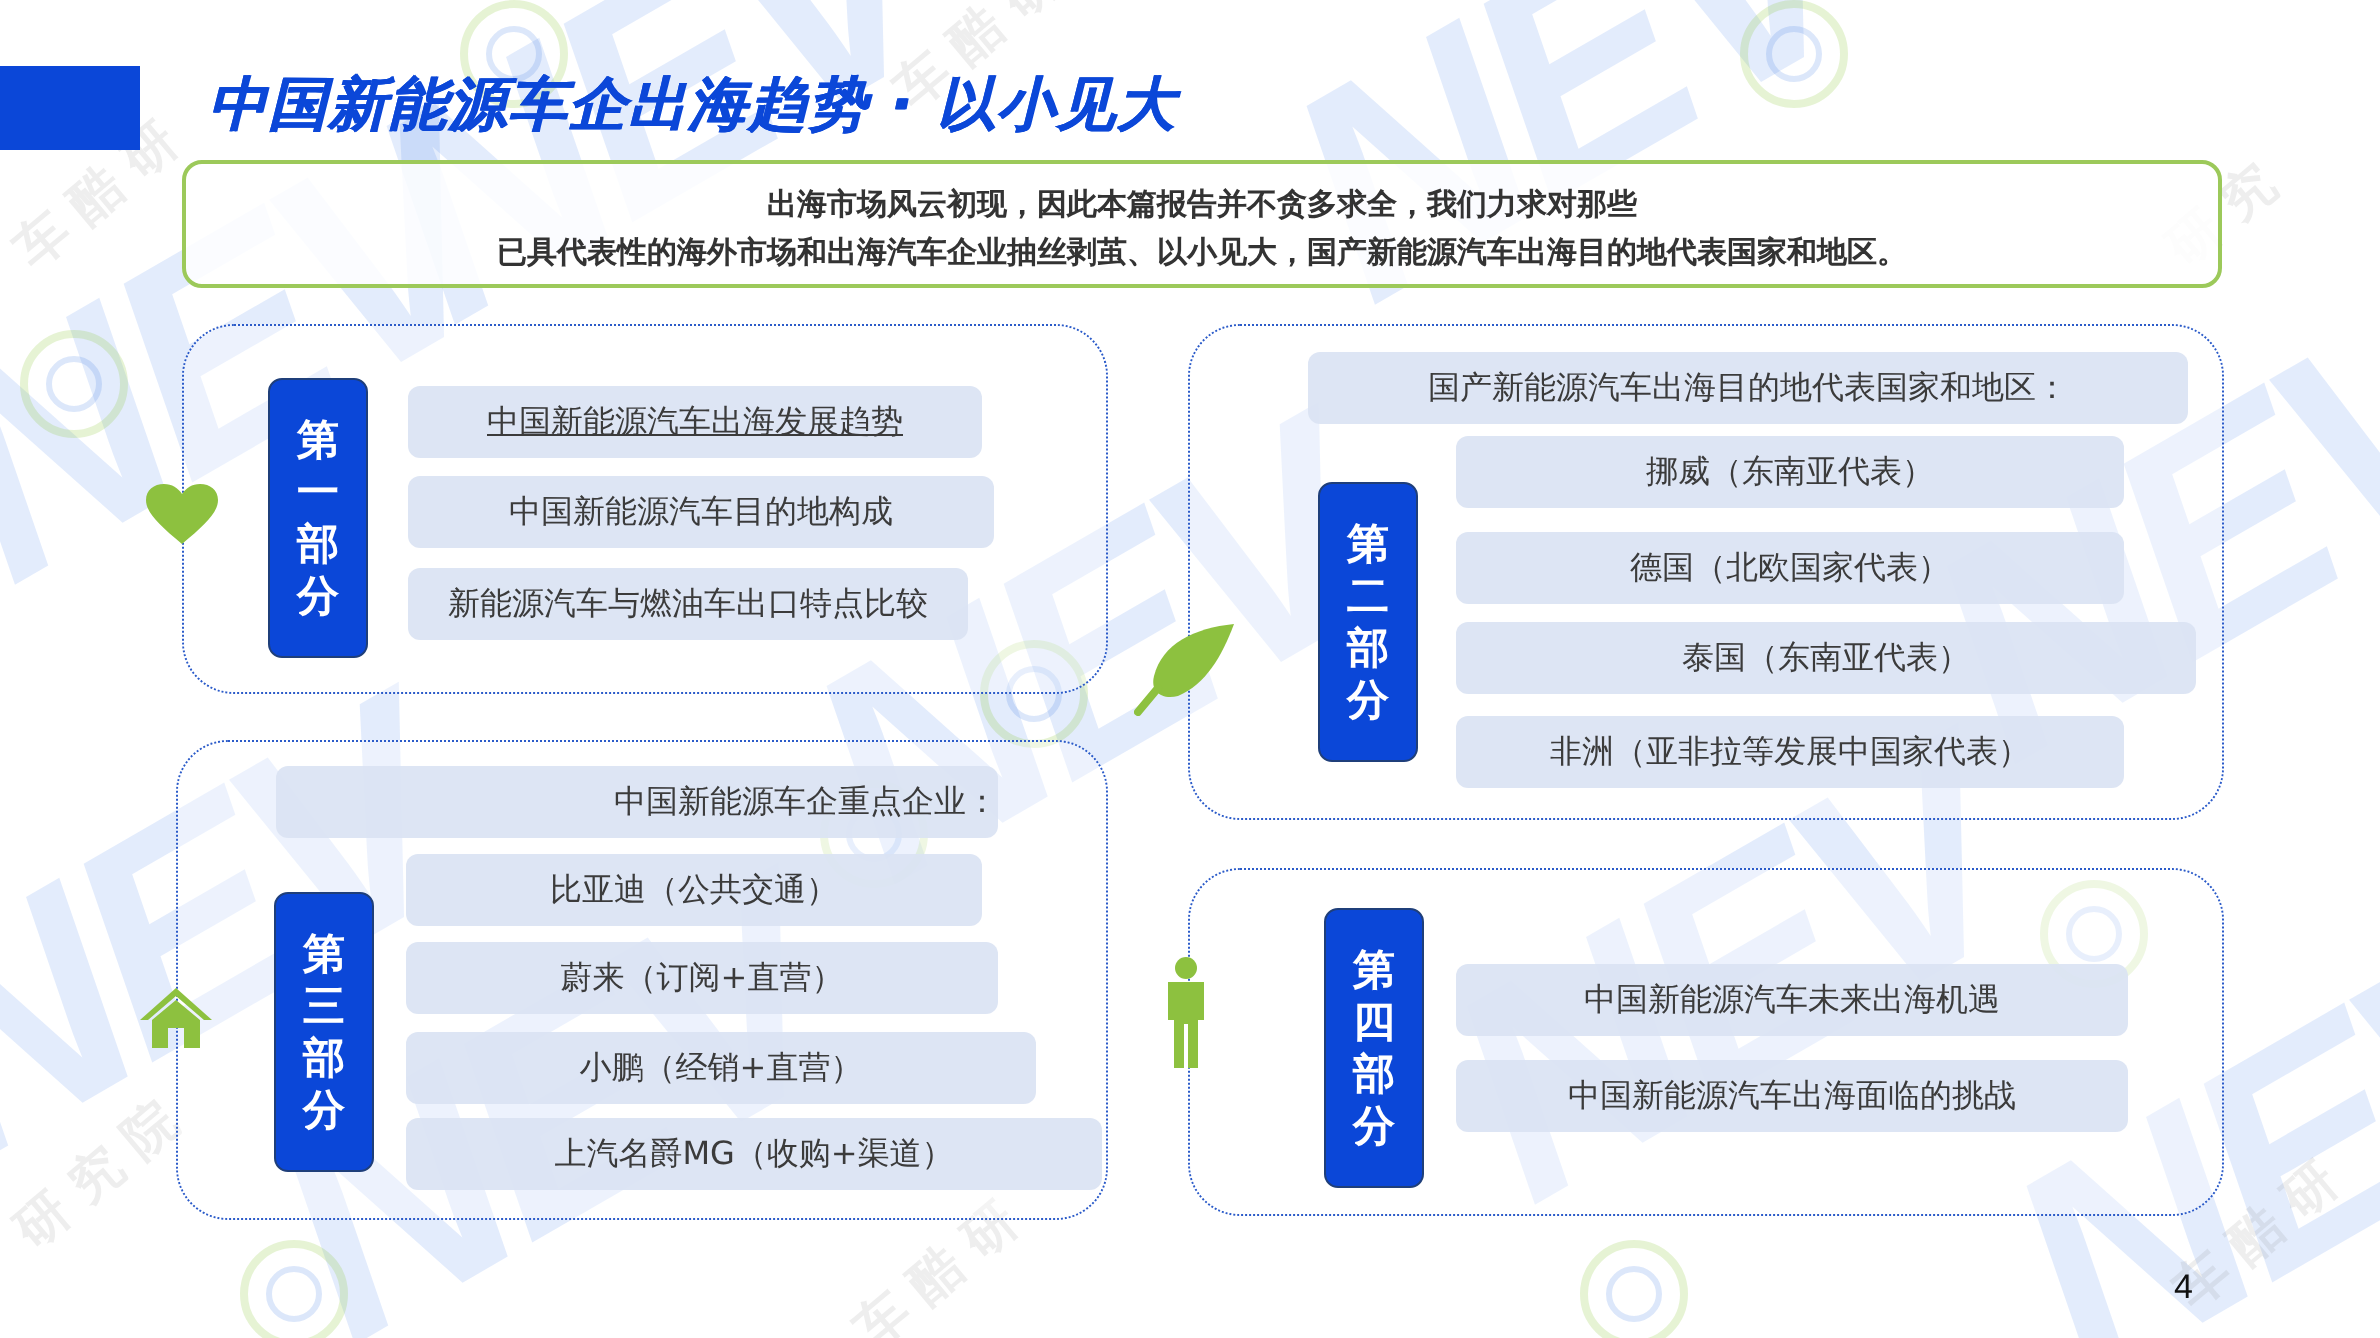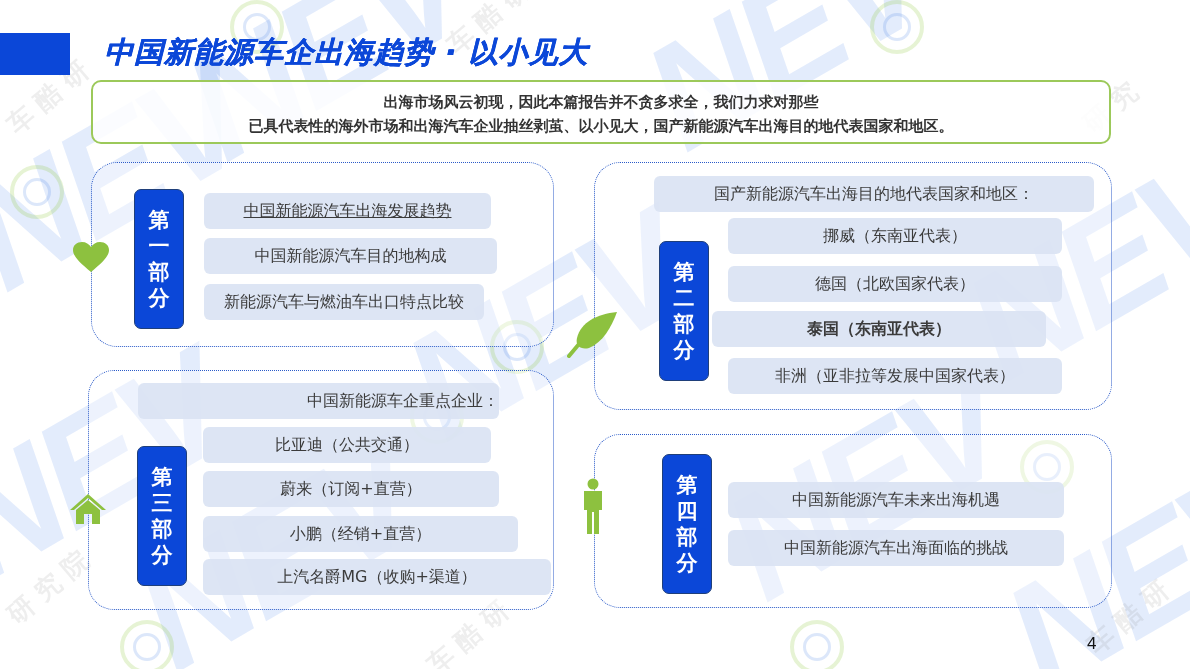--- a/index.html
+++ b/index.html
@@ -115,21 +115,21 @@
 </svg>
 <div class="item" style="left:654px;top:176px;width:440px;">国产新能源汽车出海目的地代表国家和地区：</div>
 <div class="badge" style="left:659px;top:241px;height:138px;">
   <span>第</span>
   <span>二</span>
   <span>部</span>
   <span>分</span>
 </div>
 <div class="item" style="left:728px;top:218px;width:334px;">挪威（东南亚代表）</div>
 <div class="item" style="left:728px;top:266px;width:334px;">德国（北欧国家代表）</div>
-<div class="item" style="left:712px;top:311px;width:334px;font-weight:bold;">泰国（东南亚代表）</div>
+<div class="item" style="left:728px;top:311px;width:370px;">泰国（东南亚代表）</div>
 <div class="item" style="left:728px;top:358px;width:334px;">非洲（亚非拉等发展中国家代表）</div>
 
 <div class="section" style="left:88px;top:370px;width:466px;height:240px;"></div>
 <svg class="icon" style="left:68px;top:492px;" width="40" height="34" viewBox="0 0 40 34">
   <path d="M20 2 L38 18 L34 18 L20 6 L6 18 L2 18 Z" fill="#8dc13f"></path>
   <path d="M8 18 L20 8 L32 18 L32 32 L24 32 L24 22 L16 22 L16 32 L8 32 Z" fill="#8dc13f"></path>
 </svg>
 <div class="item" style="left:138px;top:383px;width:361px;text-align:right;padding-left:75px;box-sizing:border-box;">中国新能源车企重点企业：</div>
 <div class="badge" style="left:137px;top:446px;height:138px;">
   <span>第</span>

